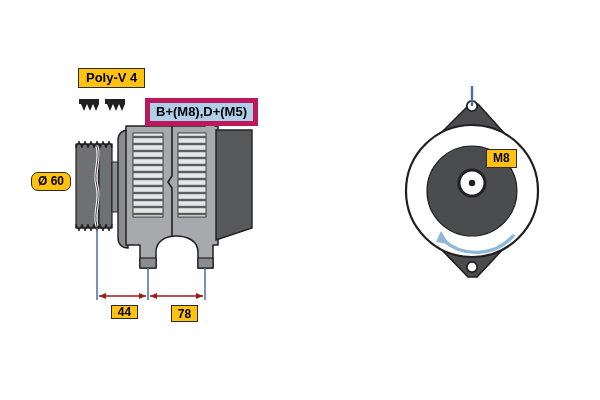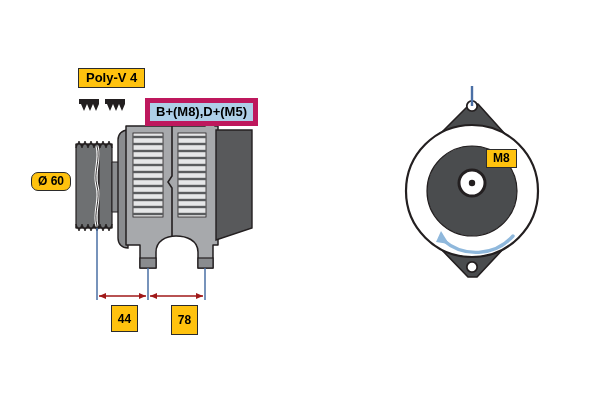--- a/index.html
+++ b/index.html
@@ -56,26 +56,26 @@
     font-size: 13px;
   }
   #lbl-dia60 {
     left: 31px;  top: 172px;
     padding: 2px 6px 3px 6px;
     font-size: 12px;
     border-radius: 7px;
   }
   #lbl-d44 {
     left: 111px; top: 305px;
-    width: 27px; height: 27px;
+    width: 27px; height: 14px;
     font-size: 12px;
   }
   #lbl-d78 {
     left: 171px; top: 305px;
-    width: 27px; height: 30px;
+    width: 27px; height: 17px;
     font-size: 12px;
   }
   #lbl-m8 {
     left: 486px; top: 101px;
     padding: 2px 6px 3px 6px;
     font-size: 12px;
     margin-top: 48px;
   }
   #lbl-bolt {
     left: 440px; top: 284px;

